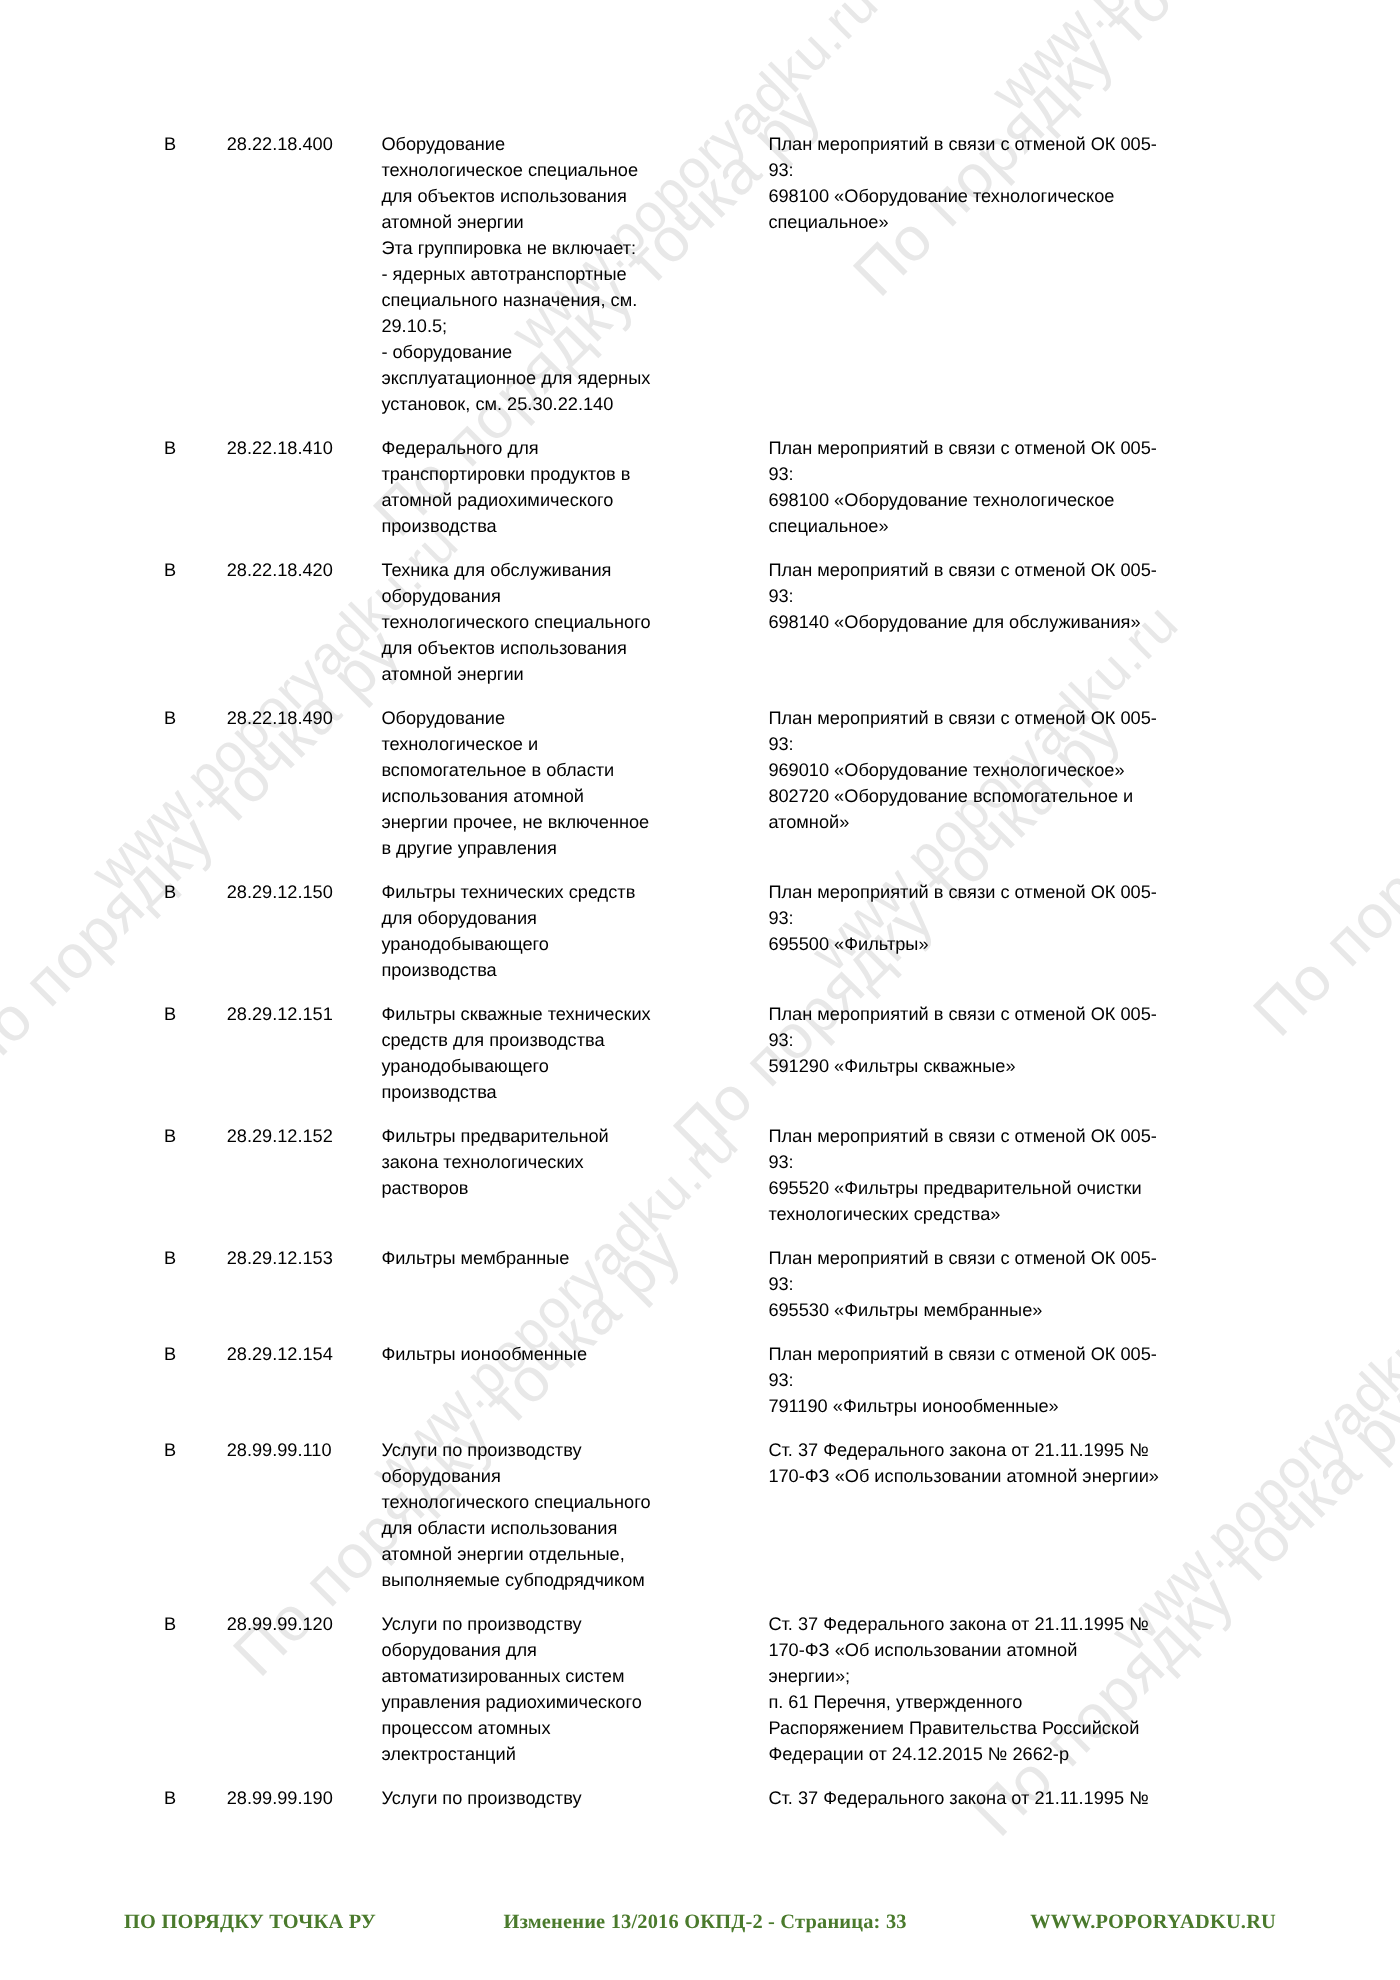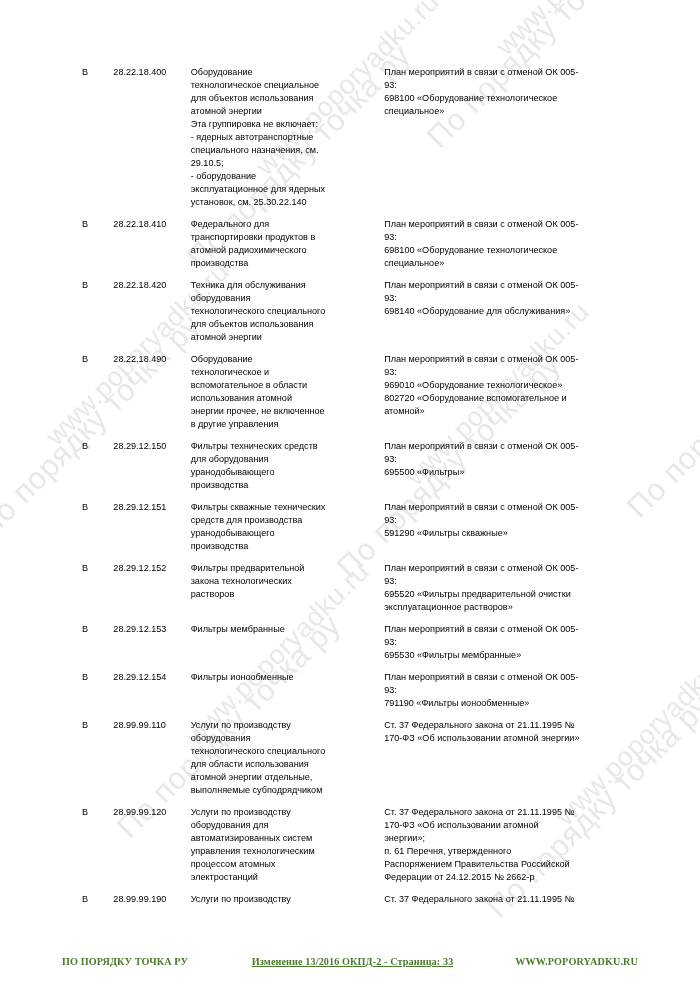--- a/index.html
+++ b/index.html
@@ -75,21 +75,21 @@
     font-family: "Liberation Serif", serif;
     font-weight: bold;
     font-size: 10.2px;
     color: #4a7a2c;
     display: flex;
     justify-content: space-between;
     padding: 0 62px;
     box-sizing: border-box;
     letter-spacing: 0.1px;
   }
-  .footer-center { margin-left: 10px; margin-right: 8px; text-decoration: underline; }
+  .footer-center { margin-left: 10px; margin-right: 8px; }
 </style>
 </head>
 <body>
 
 <div class="page">
 
   <div class="watermark-layer" id="watermark-layer">
       <div class="wm wm-a" style="left: -30px; top: 520px; color: rgb(232, 232, 232); transform: rotate(-45deg);">По порядку точка ру</div>
       <div class="wm wm-b" style="left: 40px; top: 430px; color: rgb(232, 232, 232); transform: rotate(-45deg);">www.poporyadku.ru</div>
       <div class="wm wm-a" style="left: 110px; top: 820px; color: rgb(232, 232, 232); transform: rotate(-45deg);">По порядку точка ру</div>
@@ -217,21 +217,21 @@
             <td class="col-code">28.29.12.152</td>
             <td class="col-name cell-lines">
               <div>Фильтры предварительной</div>
               <div>закона технологических</div>
               <div>растворов</div>
             </td>
             <td class="col-note cell-lines">
               <div>План мероприятий в связи с отменой ОК 005-</div>
               <div>93:</div>
               <div>695520 «Фильтры предварительной очистки</div>
-              <div>эксплуатационное растворов»</div>
+              <div>технологических средства»</div>
             </td>
           </tr>
           <tr>
             <td class="col-mark">В</td>
             <td class="col-code">28.29.12.153</td>
             <td class="col-name cell-lines">
               <div>Фильтры мембранные</div>
             </td>
             <td class="col-note cell-lines">
               <div>План мероприятий в связи с отменой ОК 005-</div>
@@ -267,21 +267,21 @@
               <div>170-ФЗ «Об использовании атомной энергии»</div>
             </td>
           </tr>
           <tr>
             <td class="col-mark">В</td>
             <td class="col-code">28.99.99.120</td>
             <td class="col-name cell-lines">
               <div>Услуги по производству</div>
               <div>оборудования для</div>
               <div>автоматизированных систем</div>
-              <div>управления технологическим</div>
+              <div>управления радиохимического</div>
               <div>процессом атомных</div>
               <div>электростанций</div>
             </td>
             <td class="col-note cell-lines">
               <div>Ст. 37 Федерального закона от 21.11.1995 №</div>
               <div>170-ФЗ «Об использовании атомной</div>
               <div>энергии»;</div>
               <div>п. 61 Перечня, утвержденного</div>
               <div>Распоряжением Правительства Российской</div>
               <div>Федерации от 24.12.2015 № 2662-р</div>

